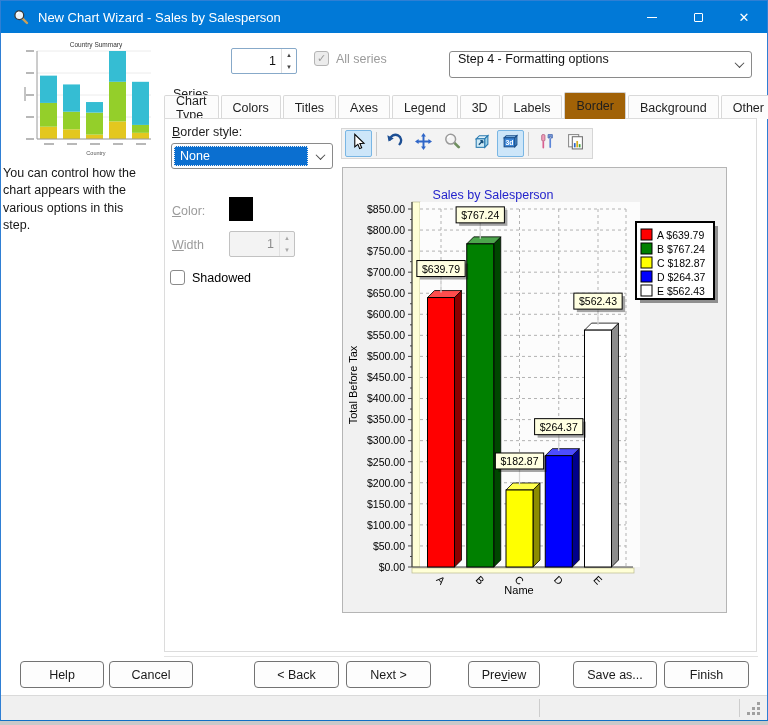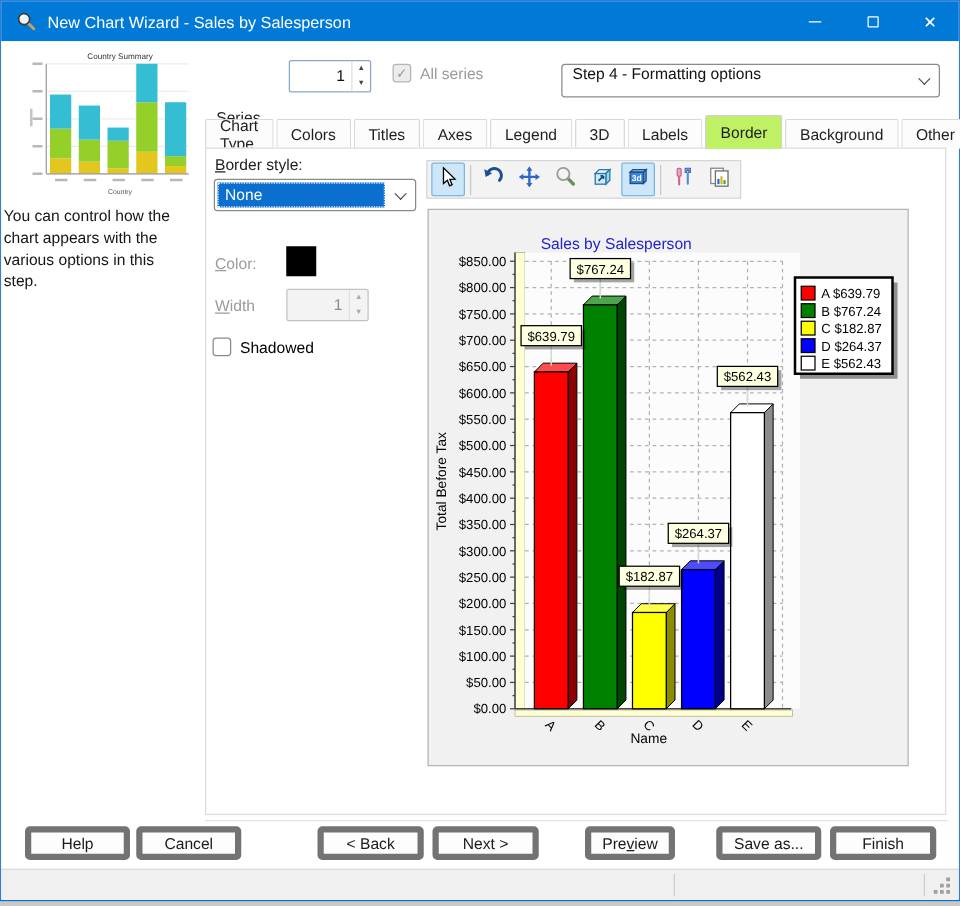--- a/index.html
+++ b/index.html
@@ -39,36 +39,36 @@
   
   .combo { position:absolute; background:#fff; border:1px solid #8a8a8a; border-radius:3px; display:flex; align-items:flex-start; font-size:12.5px; color:#111; }
   .combo .ctext { flex:1; padding-left:8px; white-space:nowrap; overflow:hidden; }
   .combo .carea { width:24px; align-self:stretch; display:flex; align-items:center; justify-content:center; }
   .chev { width:7px; height:7px; border-right:1.5px solid #4a4a4a; border-bottom:1.5px solid #4a4a4a; transform:rotate(45deg) translate(-1px,-1px); }
   .combo .hl { flex:1; align-self:stretch; margin:2px 0 2px 2px; background:#0b6fd0; border:1px dotted #f0f0f0; color:#fff; display:flex; align-items:center; padding-left:5px; }
   
   .tabstrip { position:absolute; left:163px; top:60px; height:26px; display:flex; align-items:flex-end; }
   .tab { height:24px; padding:0 11px; margin-right:2px; background:#fcfcfc; border:1px solid #d9d9d9; border-bottom:none;
          border-radius:2px 2px 0 0; font-size:12.5px; color:#1f1f1f; display:flex; align-items:center; }
-  .tab.active { height:27px; background:#bef264; position:relative; z-index:3; border-color:#d0d0d0; }
+  .tab.active { height:27px; background:#a16207; position:relative; z-index:3; border-color:#d0d0d0; }
   .tabpage { position:absolute; left:163px; top:85px; width:593px; height:534px; background:#fff; border:1px solid #dcdcdc; z-index:1; }
   
   .swatch { position:absolute; width:24px; height:24px; background:#000; }
   
   .toolbar { position:absolute; left:340px; top:95px; height:31px; display:flex; align-items:center; background:#f3f3f3; border:1px solid #d6d6d6; padding:0 2px; z-index:2; }
   .tbtn { width:27px; height:27px; margin:0 1px; border:1px solid transparent; border-radius:2px; display:flex; align-items:center; justify-content:center; }
   .tbtn svg { width:17px; height:17px; }
   .tbtn.sel { background:#cde6f9; border-color:#79b6e4; }
   .tsep { width:1px; height:24px; background:#c8c8c8; margin:0 3px; }
   
   .chartpanel { position:absolute; left:341px; top:134px; width:385px; height:446px; background:#f1f1f1; border:1px solid #b5b5b5; z-index:2; }
   svg text { font-family:"Liberation Sans",sans-serif; }
   
   .divider { position:absolute; left:163px; top:623px; width:594px; height:1px; background:#e3e3e3; }
-  .btn { position:absolute; top:628px; height:27px; background:#fdfdfd; border:5px solid #737373; border-radius:4px;
+  .btn { position:absolute; top:628px; height:27px; background:#fdfdfd; border:1px solid #737373; border-radius:4px;
          font-size:12.5px; color:#1a1a1a; display:flex; align-items:center; justify-content:center; font-family:"Liberation Sans",sans-serif; }
   
   .statusbar { position:absolute; left:0; top:694px; width:766px; height:25px; background:#f0f0f0; border-top:1px solid #dadada; }
   .ssep { position:absolute; top:3px; width:1px; height:18px; background:#cdcdcd; }
   .grip { position:absolute; right:17px; bottom:15px; width:3px; height:3px; background:transparent;
           box-shadow:10px 0 0 #a0a0a0, 10px 5px 0 #a0a0a0, 5px 5px 0 #a0a0a0, 10px 10px 0 #a0a0a0, 5px 10px 0 #a0a0a0, 0 10px 0 #a0a0a0; }
 </style>
 </head>
 <body>
 

